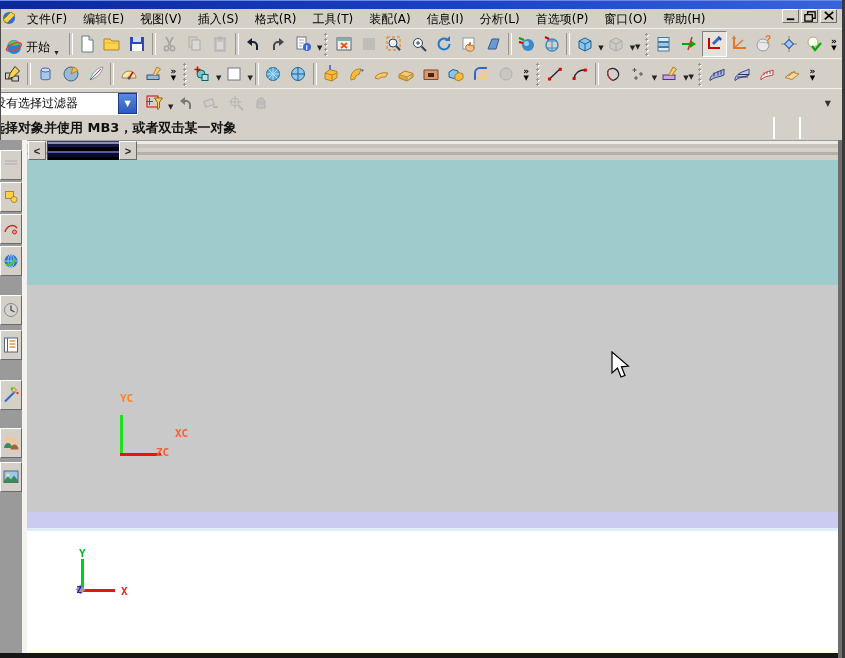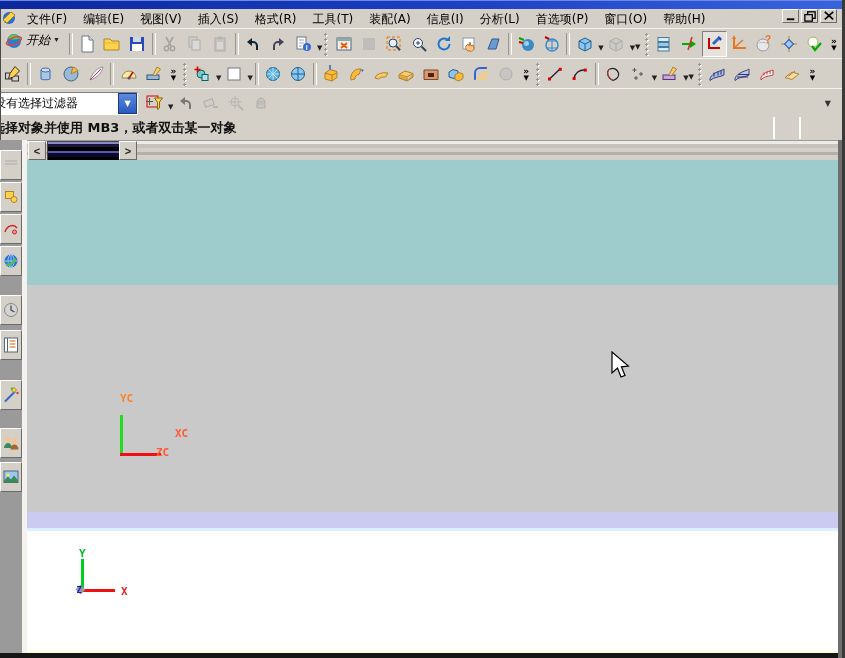--- a/index.html
+++ b/index.html
@@ -33,22 +33,22 @@
   .thandle{width:7px;height:24px;flex:none;margin:0 1px;
     background-image:radial-gradient(circle at 2.5px 2.5px,#9a968e 1.2px,transparent 1.3px),
                      radial-gradient(circle at 3.5px 3.5px,#fff 1.2px,transparent 1.3px);
     background-size:7px 5px;}
   .dd{font-size:7px;color:#222;margin:6px 2px 0 0;flex:none;line-height:1;}
   .ddin{font-size:7px;color:#222;margin-left:1px;margin-top:8px;line-height:1;}
   .ovf{display:flex;flex-direction:column;align-items:center;justify-content:center;
     width:15px;height:26px;flex:none;font-weight:bold;}
   .ovf .c1{font-size:9px;line-height:8px;}
   .ovf .c2{font-size:7px;line-height:7px;}
-  .startbtn{display:flex;align-items:flex-start;gap:3px;height:26px;border:1px solid transparent;
-    background:transparent;padding:0 4px;font-size:12px;flex:none;font-style:italic;}
+  .startbtn{display:flex;align-items:flex-end;gap:3px;height:26px;border:1px solid transparent;
+    background:transparent;padding:0 4px;font-size:12px;flex:none;}
   
   .combo{display:flex;align-items:center;height:21px;margin-left:0;flex:none;
     border:1px solid;border-color:#808080 #fff #fff #808080;background:#fff;width:136px;overflow:hidden;}
   .combo input{border:0;outline:0;height:17px;width:118px;font-size:12px;
     font-family:inherit;margin-left:-7px;padding:0;background:#fff;}
   .combo .cbtn{width:17px;height:19px;flex:none;margin-left:auto;
     background:linear-gradient(180deg,#5a8ae0,#2c5ac0);border:1px solid #1c3a86;
     color:#fff;font-size:8px;display:flex;align-items:center;justify-content:center;}
   .row3-right-dd{margin-left:auto;margin-right:14px;font-size:8px;color:#333;}
   

